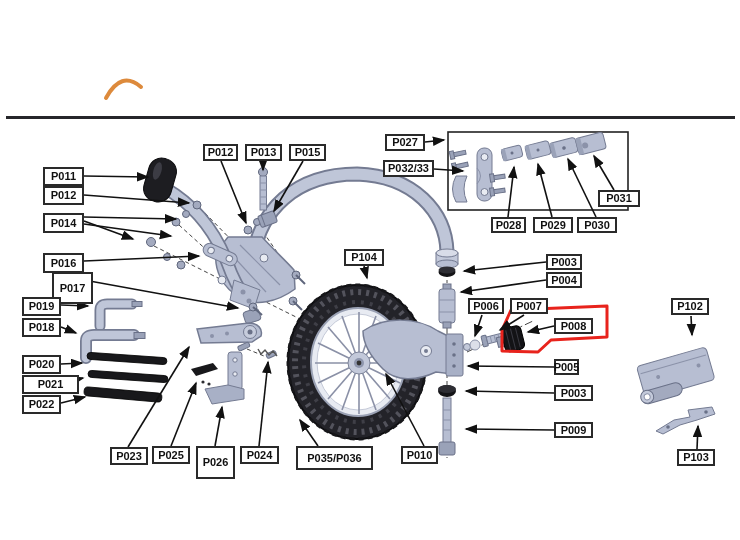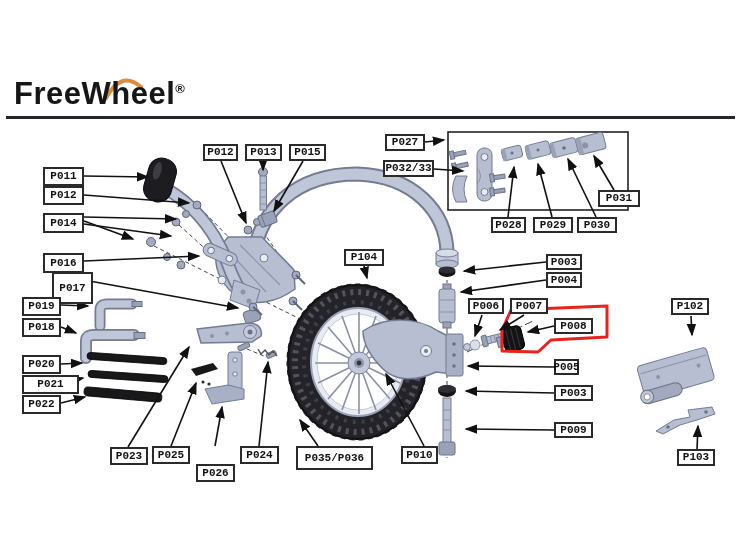--- a/index.html
+++ b/index.html
@@ -5,28 +5,27 @@
   html,body{margin:0;padding:0;background:#ffffff;}
   .stage{position:relative;width:740px;height:540px;background:#ffffff;overflow:hidden;
          font-family:"Liberation Sans",sans-serif;}
   .logo{position:absolute;left:14px;top:76px;z-index:3;color:#161616;
         font-weight:bold;font-size:31px;letter-spacing:.5px;white-space:nowrap;}
   .logo .reg{font-size:13px;vertical-align:super;font-weight:bold;}
   .rule{position:absolute;left:6px;top:116px;width:729px;height:3px;background:#26262a;z-index:3;}
   svg.draw{position:absolute;left:0;top:0;z-index:1;}
   .label{position:absolute;z-index:2;background:#fff;border:2px solid #2a2a2a;
          display:flex;align-items:center;justify-content:center;box-sizing:border-box;
-         font-weight:bold;font-size:11px;color:#111;line-height:1;font-family:Liberation Mono, monospace;}
+         font-weight:bold;font-size:11px;color:#111;line-height:1;}
 </style>
 </head>
 <body>
 
 <div class="stage">
 
-  <div class="logo"><span>FreeWheel</span><span class="reg">®</span></div>
   <div class="rule"></div>
 
   <svg class="draw" width="740" height="540" viewBox="0 0 740 540">
     <defs>
       <marker id="ah" markerWidth="9" markerHeight="8" refX="7" refY="3" orient="auto">
         <path d="M0,0 L8,3 L0,6 Z" fill="#111"></path>
       </marker>
     </defs>
 
     <path d="M106,98 Q121,70 141,87" stroke="#dd8a3c" stroke-width="4" fill="none" stroke-linecap="round"></path>
@@ -343,21 +342,21 @@
   <div class="label" style="left:43px;top:213px;width:41px;height:20px">P014</div>
   <div class="label" style="left:43px;top:253px;width:41px;height:20px">P016</div>
   <div class="label" style="left:52px;top:272px;width:41px;height:32px">P017</div>
   <div class="label" style="left:22px;top:297px;width:39px;height:19px">P019</div>
   <div class="label" style="left:22px;top:318px;width:39px;height:19px">P018</div>
   <div class="label" style="left:22px;top:355px;width:39px;height:19px">P020</div>
   <div class="label" style="left:22px;top:375px;width:57px;height:19px">P021</div>
   <div class="label" style="left:22px;top:395px;width:39px;height:19px">P022</div>
   <div class="label" style="left:110px;top:447px;width:38px;height:18px">P023</div>
   <div class="label" style="left:152px;top:446px;width:38px;height:18px">P025</div>
-  <div class="label" style="left:196px;top:464px;width:39px;height:18px">P026</div>
+  <div class="label" style="left:196px;top:446px;width:39px;height:33px">P026</div>
   <div class="label" style="left:240px;top:446px;width:39px;height:18px">P024</div>
   <div class="label" style="left:296px;top:446px;width:77px;height:24px">P035/P036</div>
   <div class="label" style="left:401px;top:446px;width:37px;height:18px">P010</div>
   <div class="label" style="left:203px;top:144px;width:35px;height:17px">P012</div>
   <div class="label" style="left:245px;top:144px;width:37px;height:17px">P013</div>
   <div class="label" style="left:289px;top:144px;width:37px;height:17px">P015</div>
   <div class="label" style="left:344px;top:249px;width:40px;height:17px">P104</div>
   <div class="label" style="left:385px;top:134px;width:40px;height:17px">P027</div>
   <div class="label" style="left:383px;top:160px;width:51px;height:17px">P032/33</div>
   <div class="label" style="left:491px;top:217px;width:35px;height:16px">P028</div>

